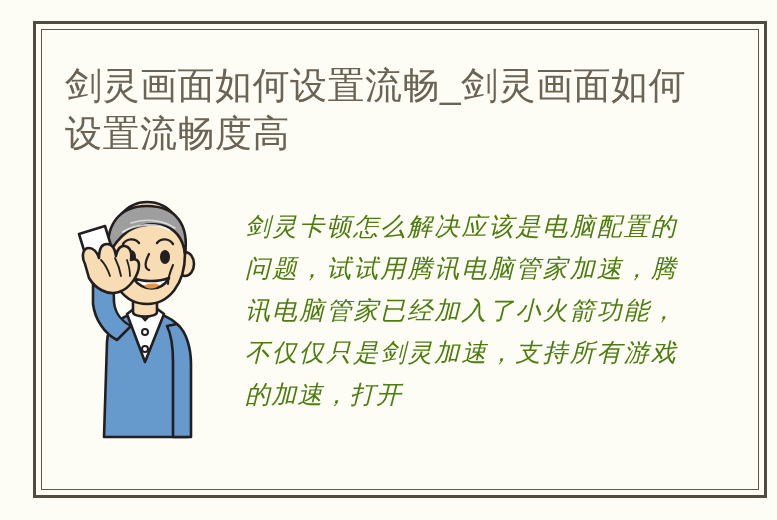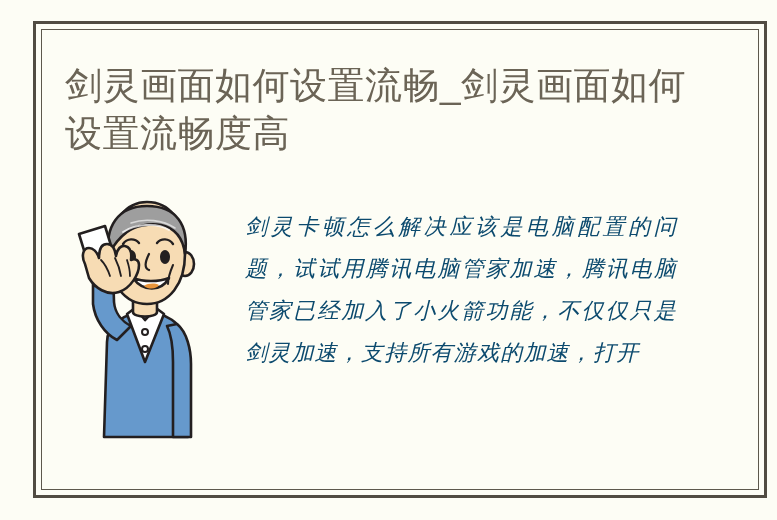--- a/index.html
+++ b/index.html
@@ -77,23 +77,23 @@
     display: block;
   }
 
   
   .bodytext {
     position: absolute;
     left: 180px;
     top: 14px;
     width: 432px;
     font-family: "DejaVu Serif", "Liberation Serif", serif;
-    font-size: 22px;
+    font-size: 25px;
     line-height: 42px;
-    color: #0c4a6e;
+    color: #4d7c0f;
     letter-spacing: 1.2px;
     text-align: justify;
     font-style: italic;
     white-space: pre-wrap;
   }
 </style>
 </head>
 <body>
 
 <div id="page">

